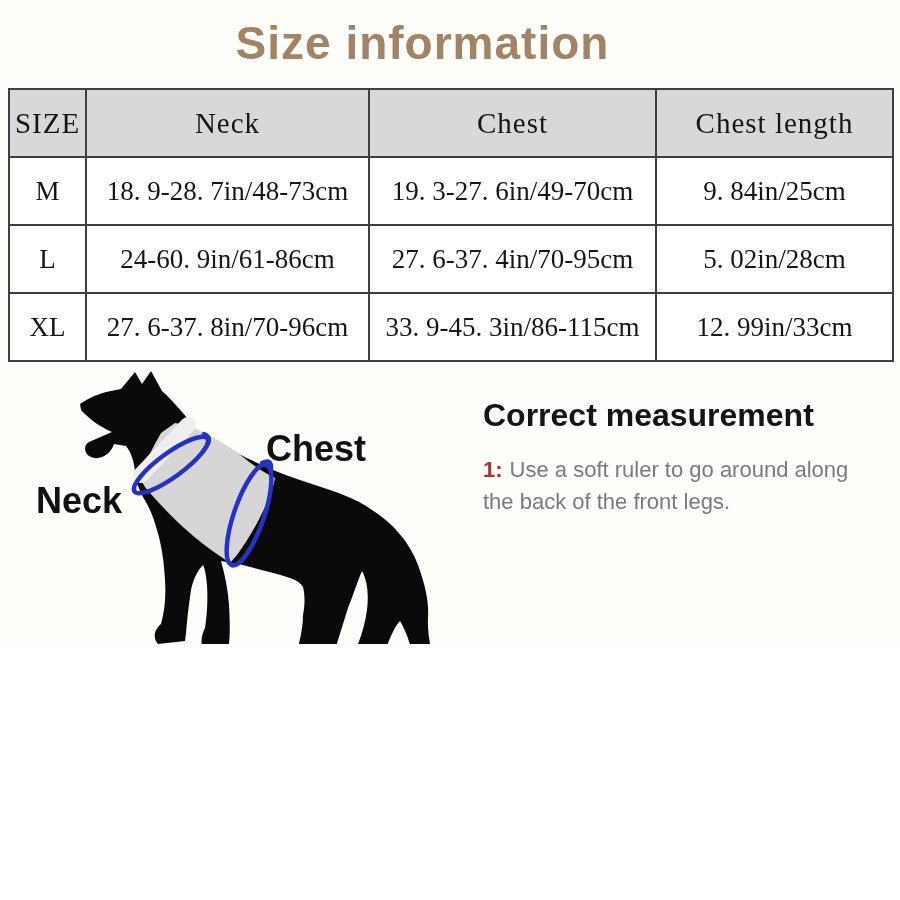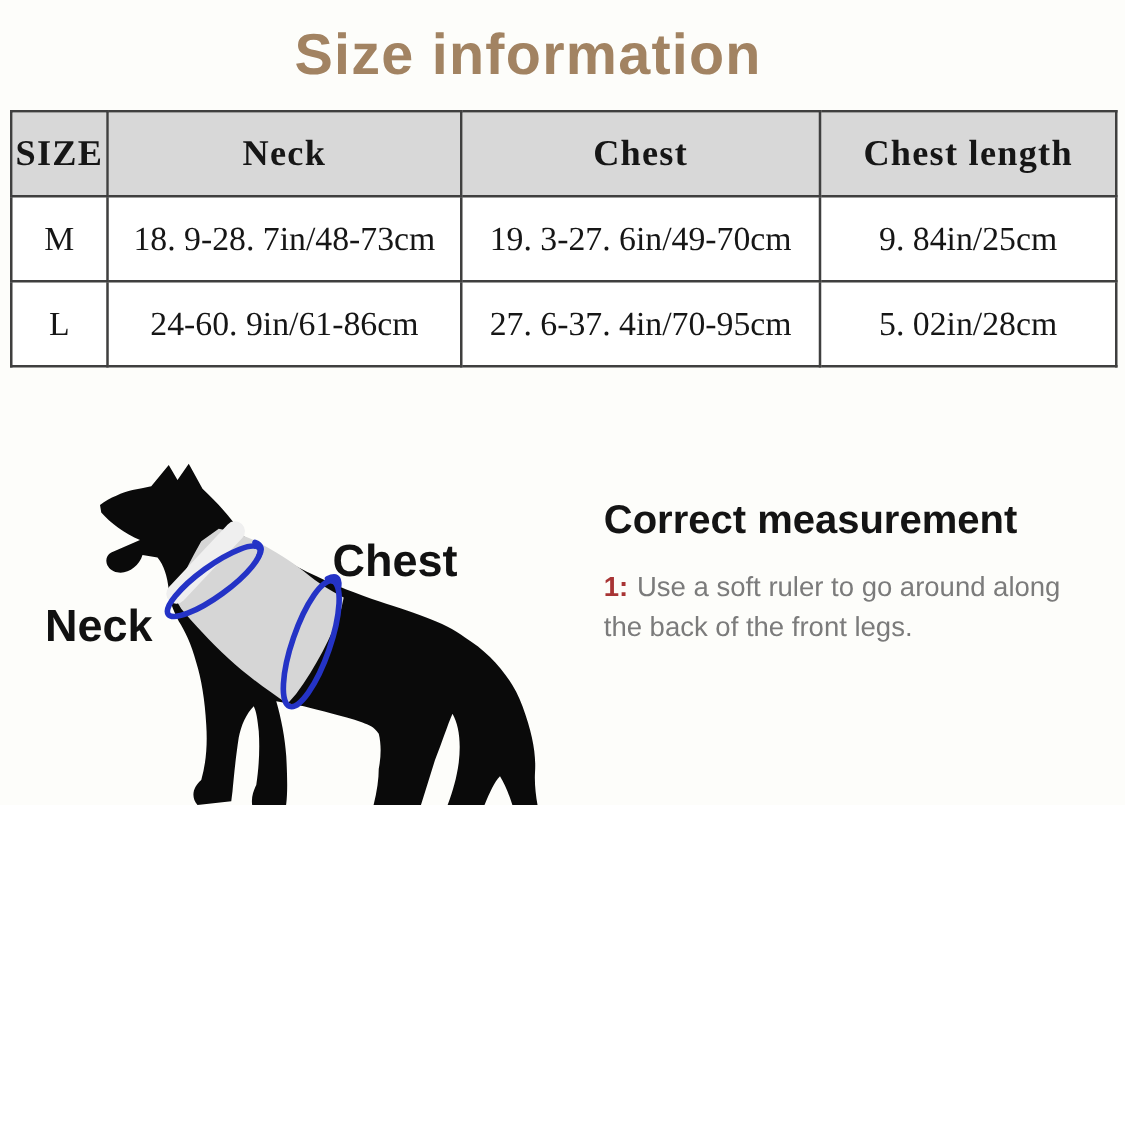--- a/index.html
+++ b/index.html
@@ -21,21 +21,21 @@
     font-family:"Liberation Serif",serif;
     color:var(--ink,#161616);
   }
   table.size-table th, table.size-table td{
     border:2px solid var(--border-color,#3f3f3f);
     text-align:center; vertical-align:middle; padding:0;
     overflow:hidden; white-space:nowrap;
   }
   table.size-table th{
     height:66px; background:var(--header-bg,#d8d8d8);
-    font-size:29px; font-weight:bold; letter-spacing:1px;
+    font-size:29px; font-weight:normal; letter-spacing:1px;
   }
   table.size-table td{ height:66px; font-size:27px; background:#ffffff; }
   
   .dog-svg{ position:absolute; left:25px; top:367px; width:430px; height:338px; }
   .dog-body{ fill:var(--dog-black,#0a0a0a); }
   .dog-vest{ fill:var(--vest-color,#d6d6d6); }
   .dog-collar{ stroke:var(--collar-color,#efefef); stroke-width:16; stroke-linecap:round; fill:none; }
   .rope{ stroke:var(--rope-color,#2433c6); stroke-width:4.5; fill:none; stroke-linecap:round; }
   .diagram-label{
     position:absolute; font-weight:bold; color:#111; font-size:36px; letter-spacing:0;
@@ -79,20 +79,26 @@
         <td>M</td>
         <td>18. 9-28. 7in/48-73cm</td>
         <td>19. 3-27. 6in/49-70cm</td>
         <td>9. 84in/25cm</td>
       </tr>
       <tr>
         <td>L</td>
         <td>24-60. 9in/61-86cm</td>
         <td>27. 6-37. 4in/70-95cm</td>
         <td>5. 02in/28cm</td>
+      </tr>
+      <tr>
+        <td>XL</td>
+        <td>27. 6-37. 8in/70-96cm</td>
+        <td>33. 9-45. 3in/86-115cm</td>
+        <td>12. 99in/33cm</td>
       </tr>
     </tbody>
   </table>
 
   <svg class="dog-svg" viewBox="0 -8 430 338" xmlns="http://www.w3.org/2000/svg">
 
     <path class="dog-body" d="
       M 96,14
       L 110,-3 L 117,9 L 126,-4 L 137,16
       C 150,28 162,42 170,54

